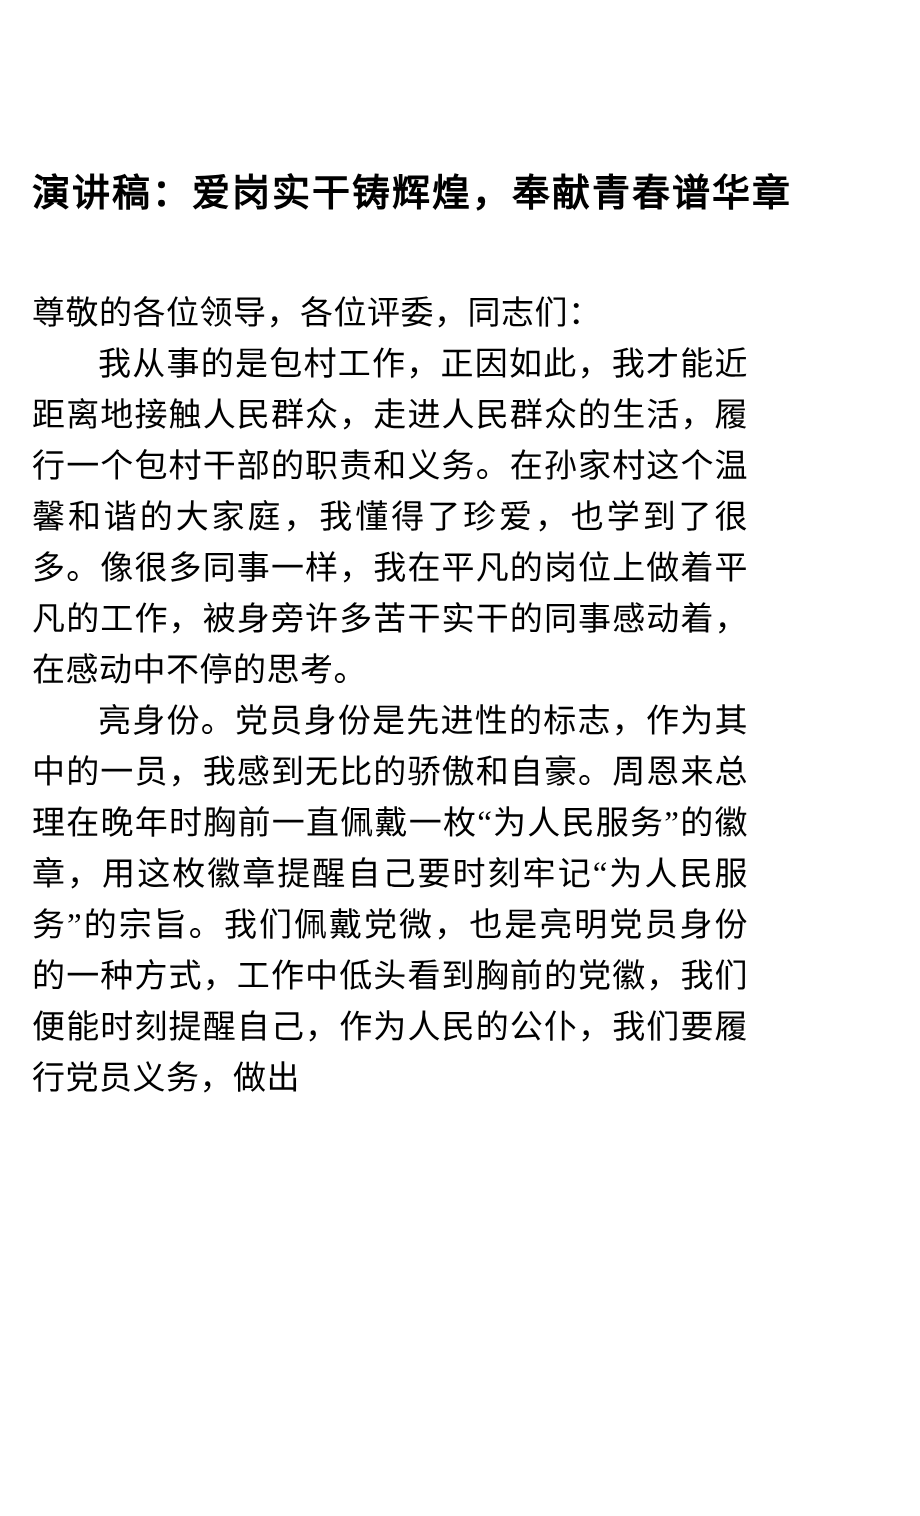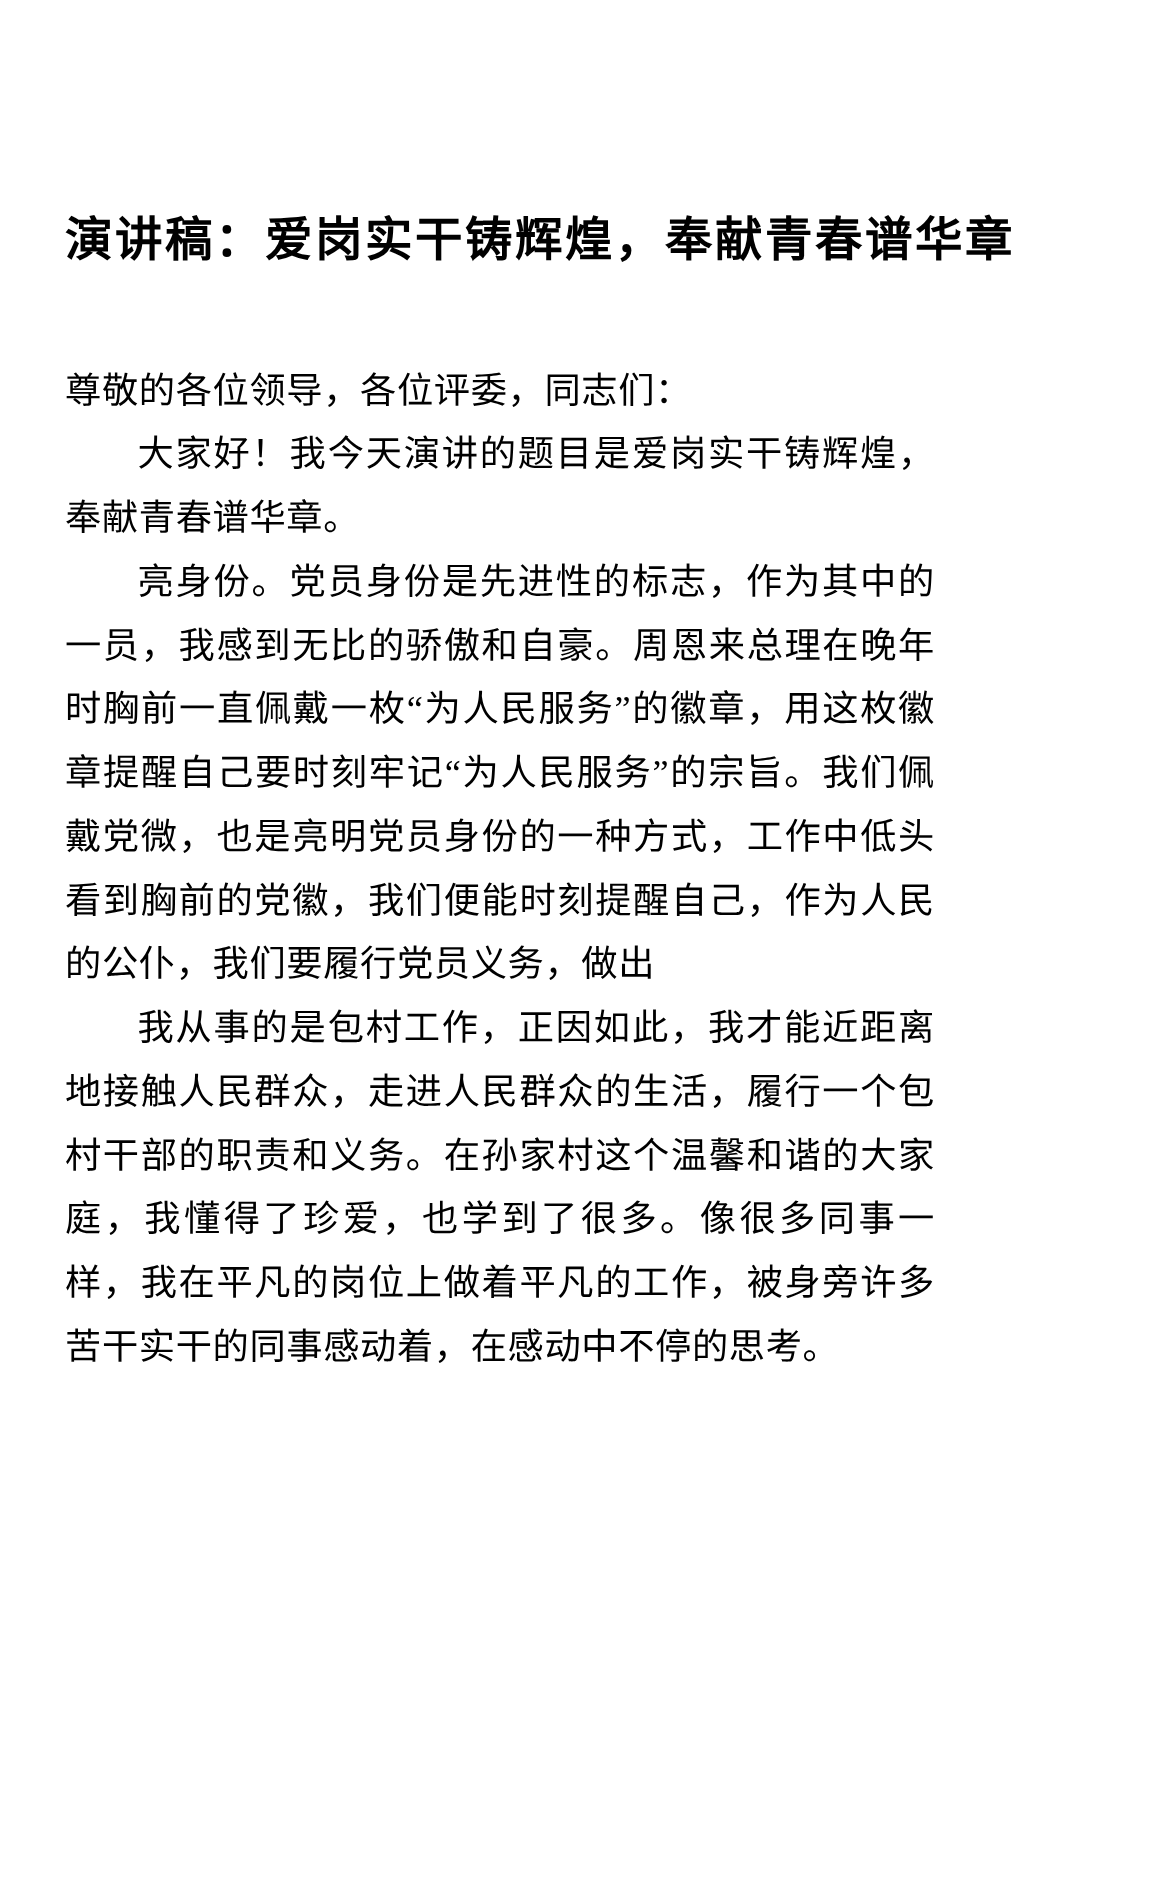--- a/index.html
+++ b/index.html
@@ -13,35 +13,35 @@
     width: 920px;
     height: 1516px;
     margin: 0 auto;
     background: #ffffff;
     overflow: hidden;
     font-family: "Liberation Serif", "DejaVu Serif", serif;
     color: #000000;
   }
 
   .content {
-    padding: 170px 72px 0 52px; 
+    padding: 170px 72px 0 32px; 
     width: 820px;
   }
 
   .doc-title {
     font-size: 38px;
     font-weight: bold;
     letter-spacing: 2px;
     line-height: 46px;
     margin-bottom: 72px;
     white-space: nowrap;
   }
 
   .body-text p {
-    font-size: 29px;
+    font-size: 33px;
     line-height: 51px;
     letter-spacing: 0.5px;
     text-align: justify;
     text-justify: inter-character;
     margin: 0;
   }
 
   .body-text p.indent {
     text-indent: 2em;
   }
@@ -50,22 +50,21 @@
 <body>
 
 <div class="page">
   <div class="content">
 
     <h1 class="doc-title">演讲稿：爱岗实干铸辉煌，奉献青春谱华章</h1>
 
     <div class="body-text">
       <p>尊敬的各位领导，各位评委，同志们：</p>
 
-      <p class="indent">大家好！我今天演讲的题目是爱岗实干铸辉煌，奉献青春谱华章。</p>
 
 
+      <p class="indent">我从事的是包村工作，正因如此，我才能近距离地接触人民群众，走进人民群众的生活，履行一个包村干部的职责和义务。在孙家村这个温馨和谐的大家庭，我懂得了珍爱，也学到了很多。像很多同事一样，我在平凡的岗位上做着平凡的工作，被身旁许多苦干实干的同事感动着，在感动中不停的思考。</p>
+
       <p class="indent">亮身份。党员身份是先进性的标志，作为其中的一员，我感到无比的骄傲和自豪。周恩来总理在晚年时胸前一直佩戴一枚“为人民服务”的徽章，用这枚徽章提醒自己要时刻牢记“为人民服务”的宗旨。我们佩戴党微，也是亮明党员身份的一种方式，工作中低头看到胸前的党徽，我们便能时刻提醒自己，作为人民的公仆，我们要履行党员义务，做出</p>
-
-      <p class="indent">我从事的是包村工作，正因如此，我才能近距离地接触人民群众，走进人民群众的生活，履行一个包村干部的职责和义务。在孙家村这个温馨和谐的大家庭，我懂得了珍爱，也学到了很多。像很多同事一样，我在平凡的岗位上做着平凡的工作，被身旁许多苦干实干的同事感动着，在感动中不停的思考。</p>
     </div>
 
   </div>
 </div>
 
 </body></html>

